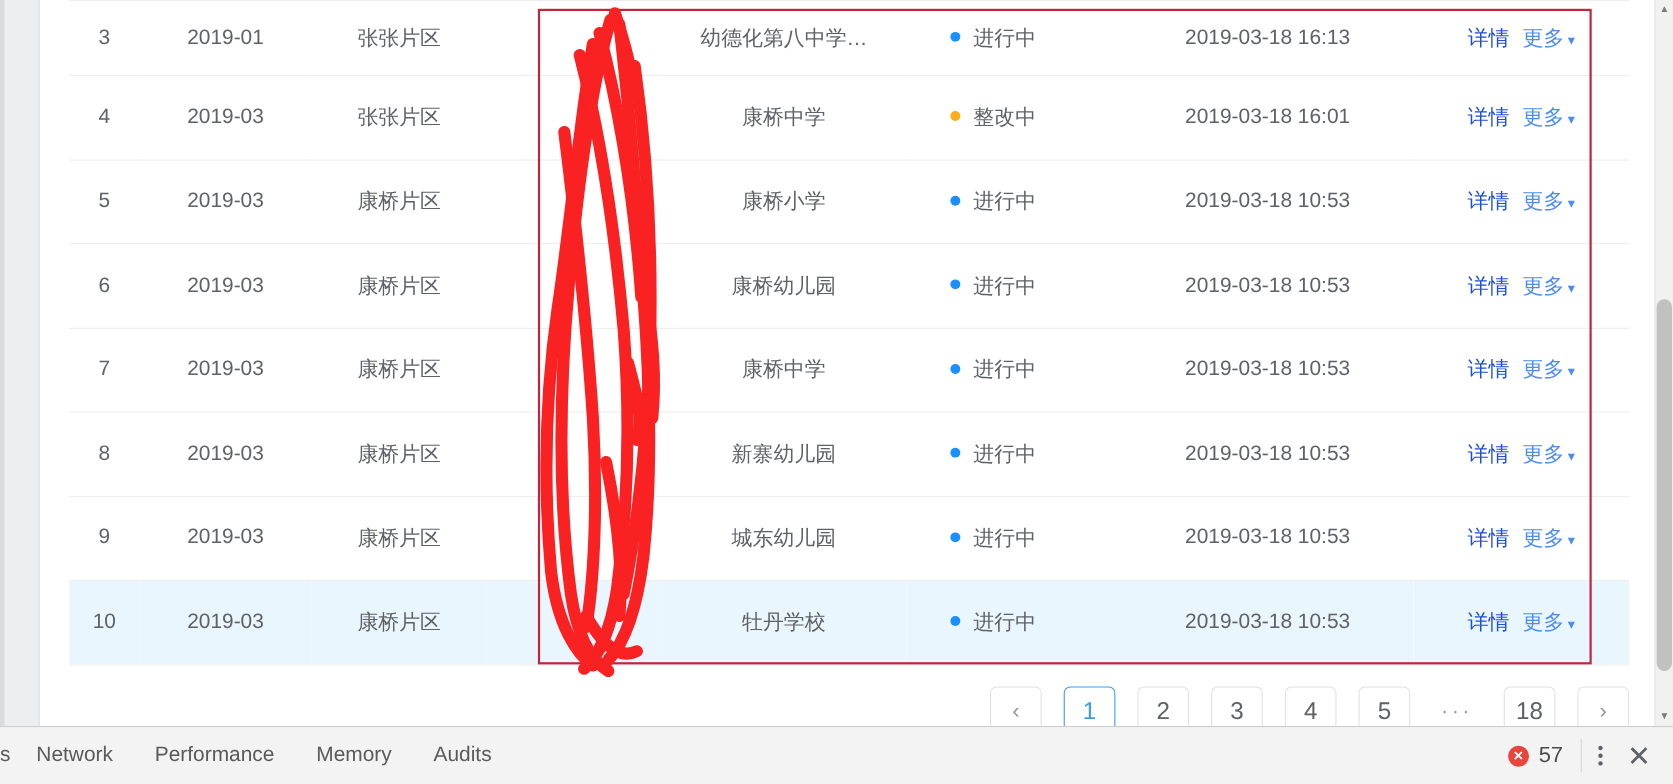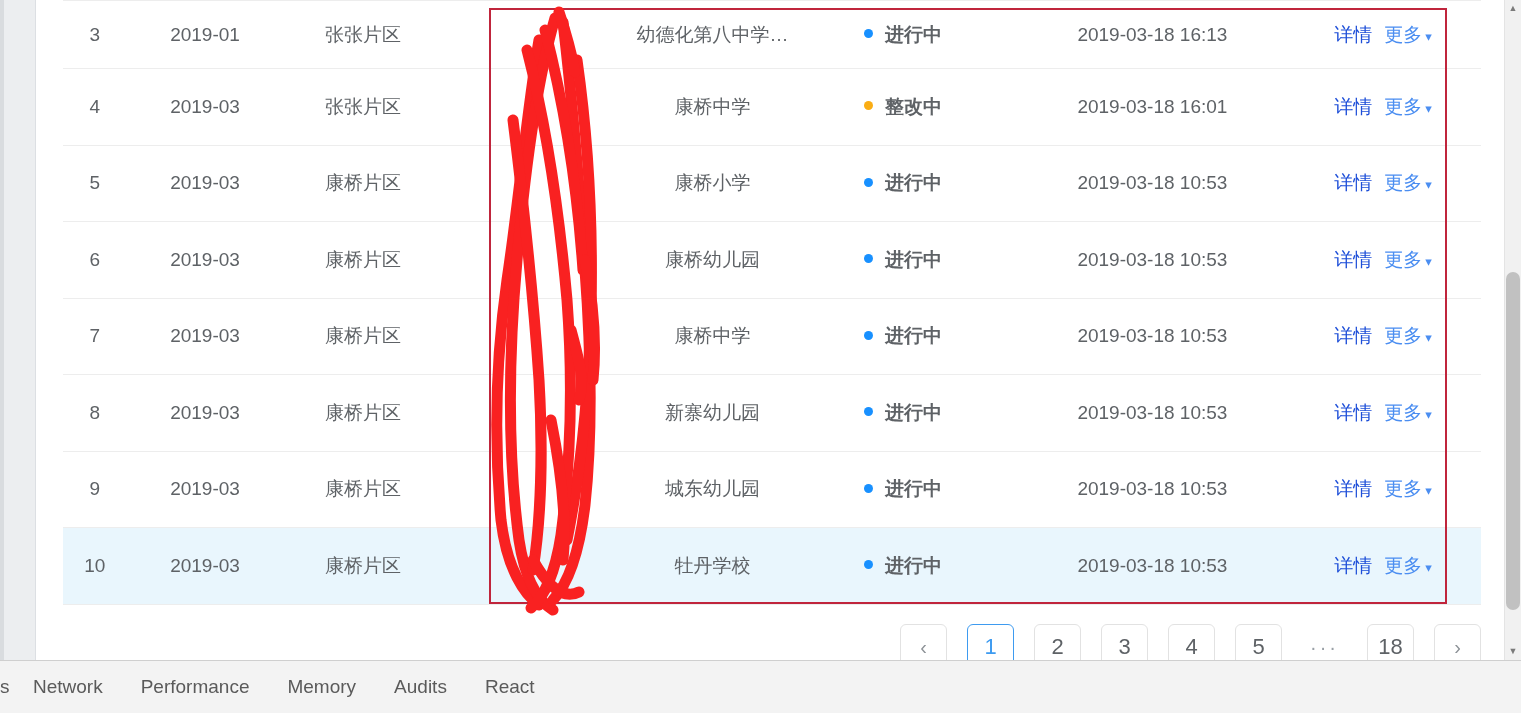--- a/index.html
+++ b/index.html
@@ -60,21 +60,21 @@
     overflow:hidden;
   }
   table.data tr.row-hover td { background:#e9f6fd;margin-top:20px; }
   table.data tr:first-child td { border-top:1px solid #ededed; }
 
   .c-idx    { width:60px;  text-align:center; }
   .c-month  { width:148px; text-align:center; }
   .c-area   { width:150px; text-align:center; }
   .c-person { width:150px; text-align:center; }
   .c-school { width:210px; text-align:center; }
-  .c-status { width:185px; text-align:left; padding-left:40px;font-weight:bold; }
+  .c-status { width:185px; text-align:left; padding-left:40px; }
   .c-time   { width:250px; text-align:center; }
   .c-act    { width:185px; text-align:center; }
 
   .dot { display:inline-block; width:9px; height:9px; border-radius:50%;
          vertical-align:middle; margin-right:12px; position:relative; top:-2px; }
 
   .act-link {
     color:#1d4ed8; font-size:19px; cursor:pointer; text-decoration:none;
   }
   .act-more { color:#4b8ef1; font-size:19px; cursor:pointer; margin-left:12px; }
@@ -313,17 +313,28 @@
 
   <div class="tab-remnant"></div>
 
   <div class="devtools">
     <div class="dt-tabs" id="dt-tabs">
         <div class="dt-tab clipped">s</div>
         <div class="dt-tab">Network</div>
         <div class="dt-tab">Performance</div>
         <div class="dt-tab">Memory</div>
         <div class="dt-tab">Audits</div>
-        <div class="dt-tab">React</div>
-      </div>
+      </div>
+    <div class="dt-right">
+      <div class="err-group">
+        <span class="err-ico"></span>
+        <span class="err-count">57</span>
+      </div>
+      <div class="vdots">
+        <i></i>
+        <i></i>
+        <i></i>
+      </div>
+      <div class="close-x">✕</div>
+    </div>
   </div>
 
 </div>
 
 </body></html>

